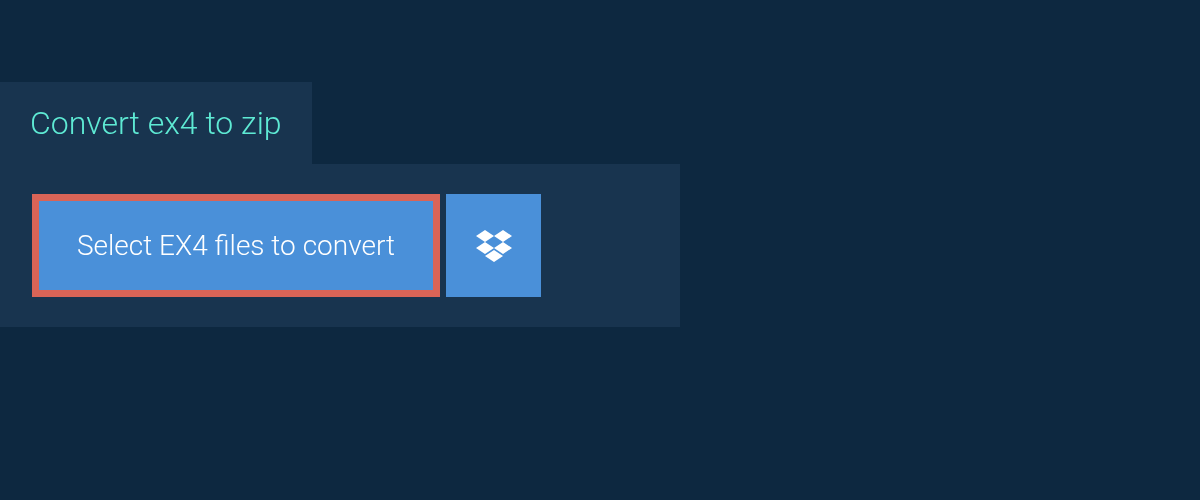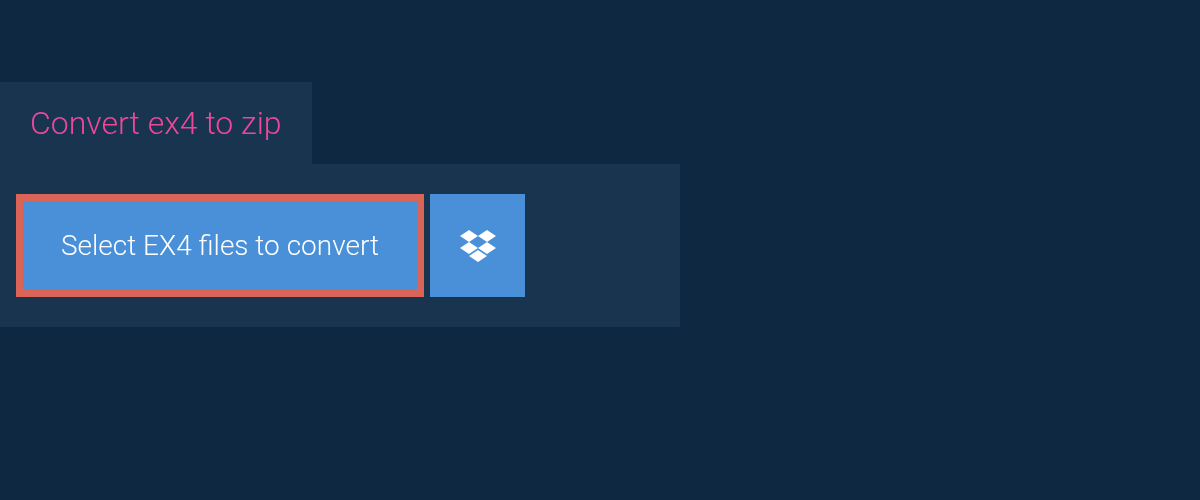--- a/index.html
+++ b/index.html
@@ -15,27 +15,27 @@
       overflow: hidden;
     }
     .header-tab {
       background: #18344f;
       display: inline-block;
       padding: 22px 30px;
       margin-top: 82px;
       margin-left: 0;
     }
     .header-tab-text {
-      color: #ec4899;
+      color: #5eead4;
       font-size: 32px;
       font-weight: 300;
     }
     .panel {
       background: #18344f;
-      padding: 30px 16px;
+      padding: 30px 32px;
       width: 680px;
       margin-top: 0;
     }
     .button-row {
       display: flex;
       gap: 6px;
     }
     .select-button {
       background: #4a90d9;
       border: 7px solid #d96457;

